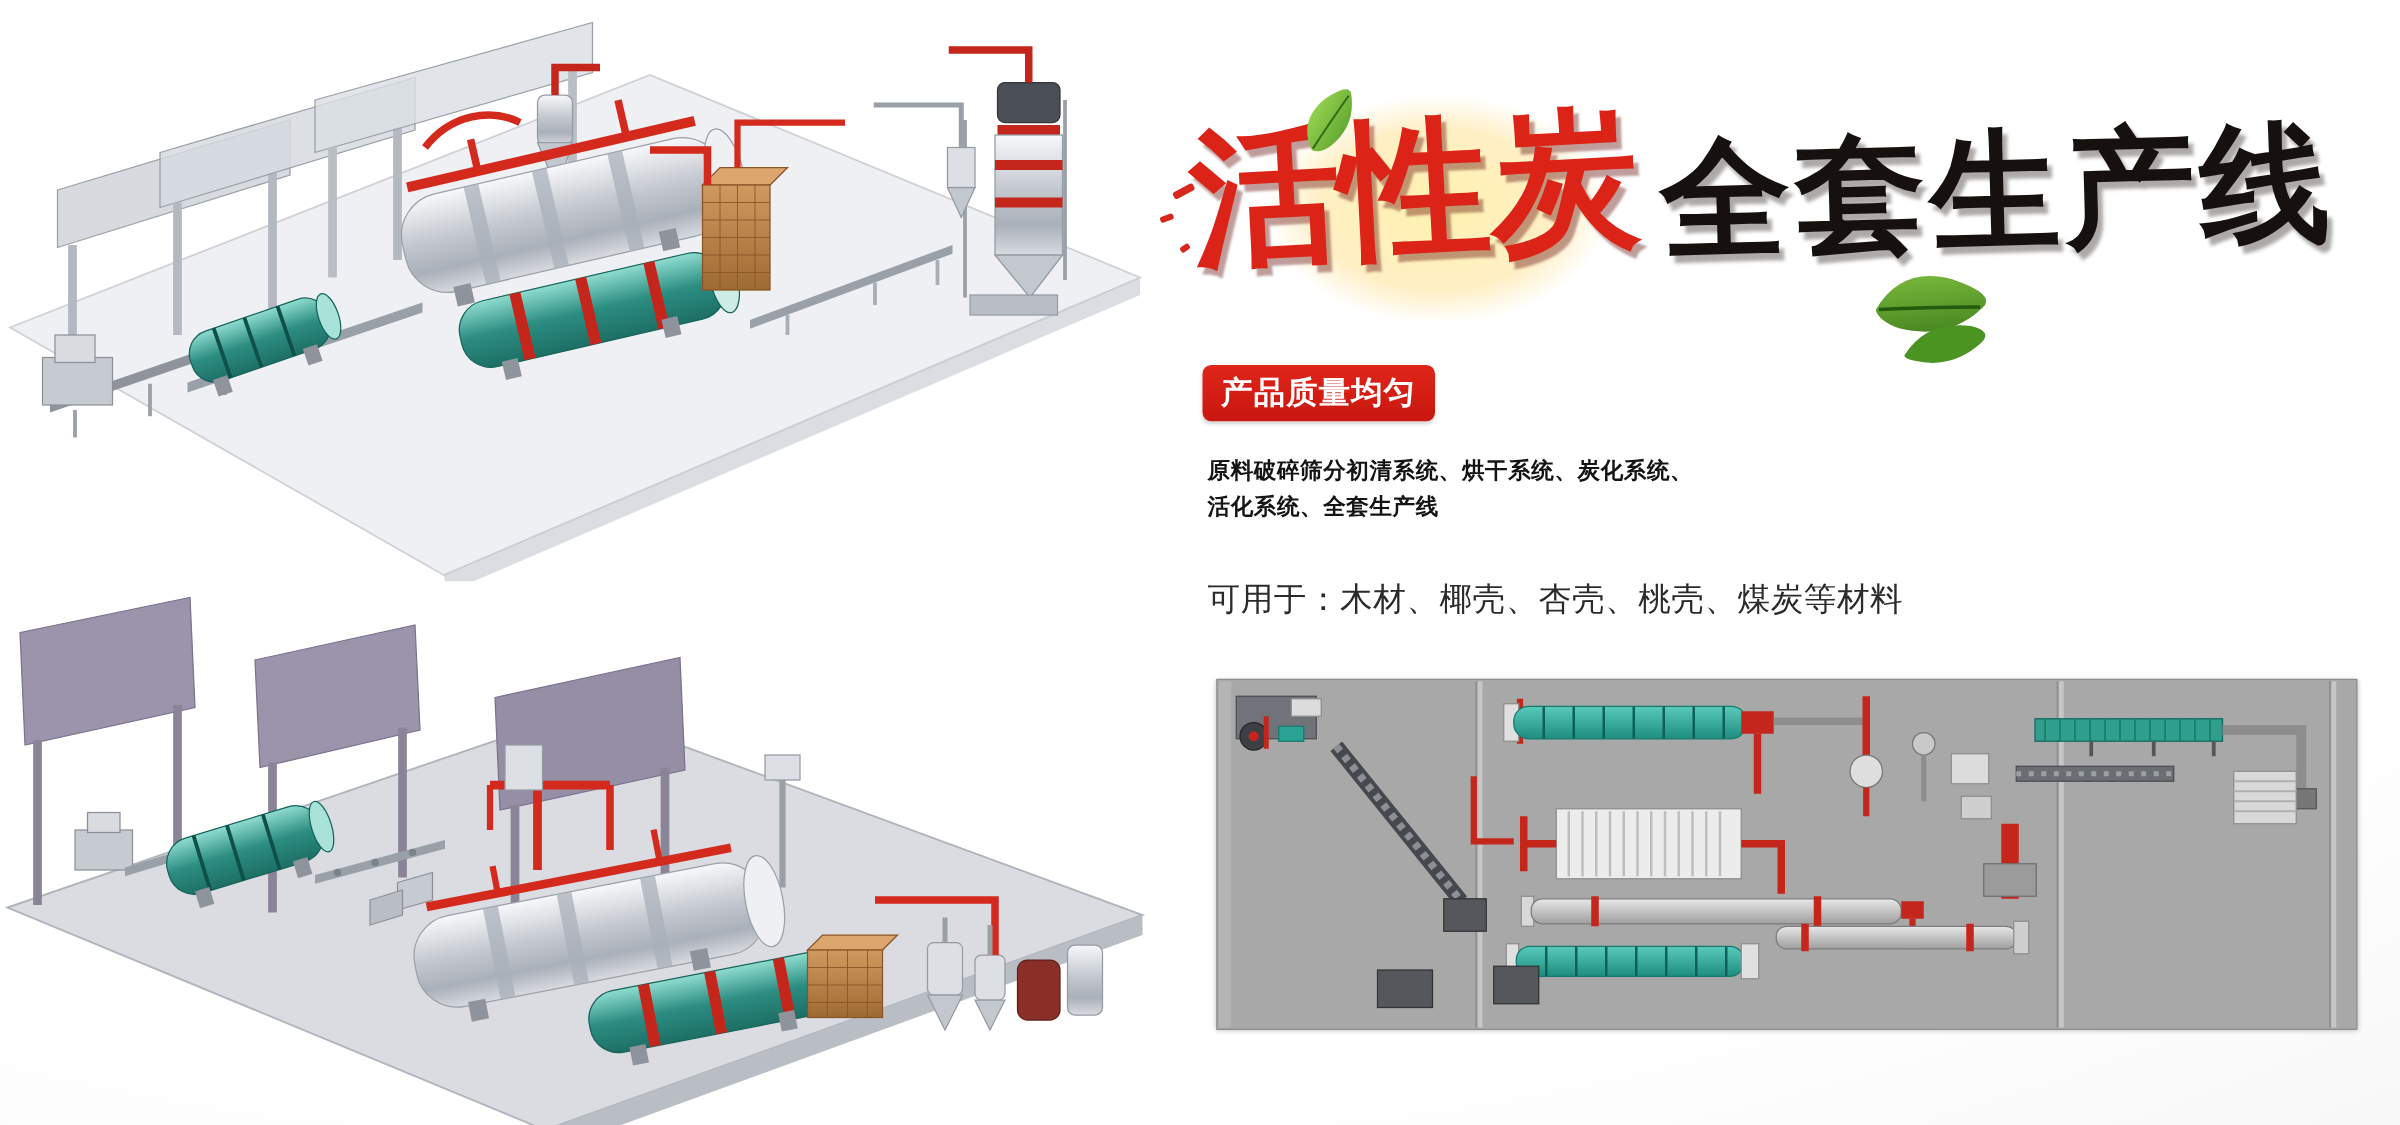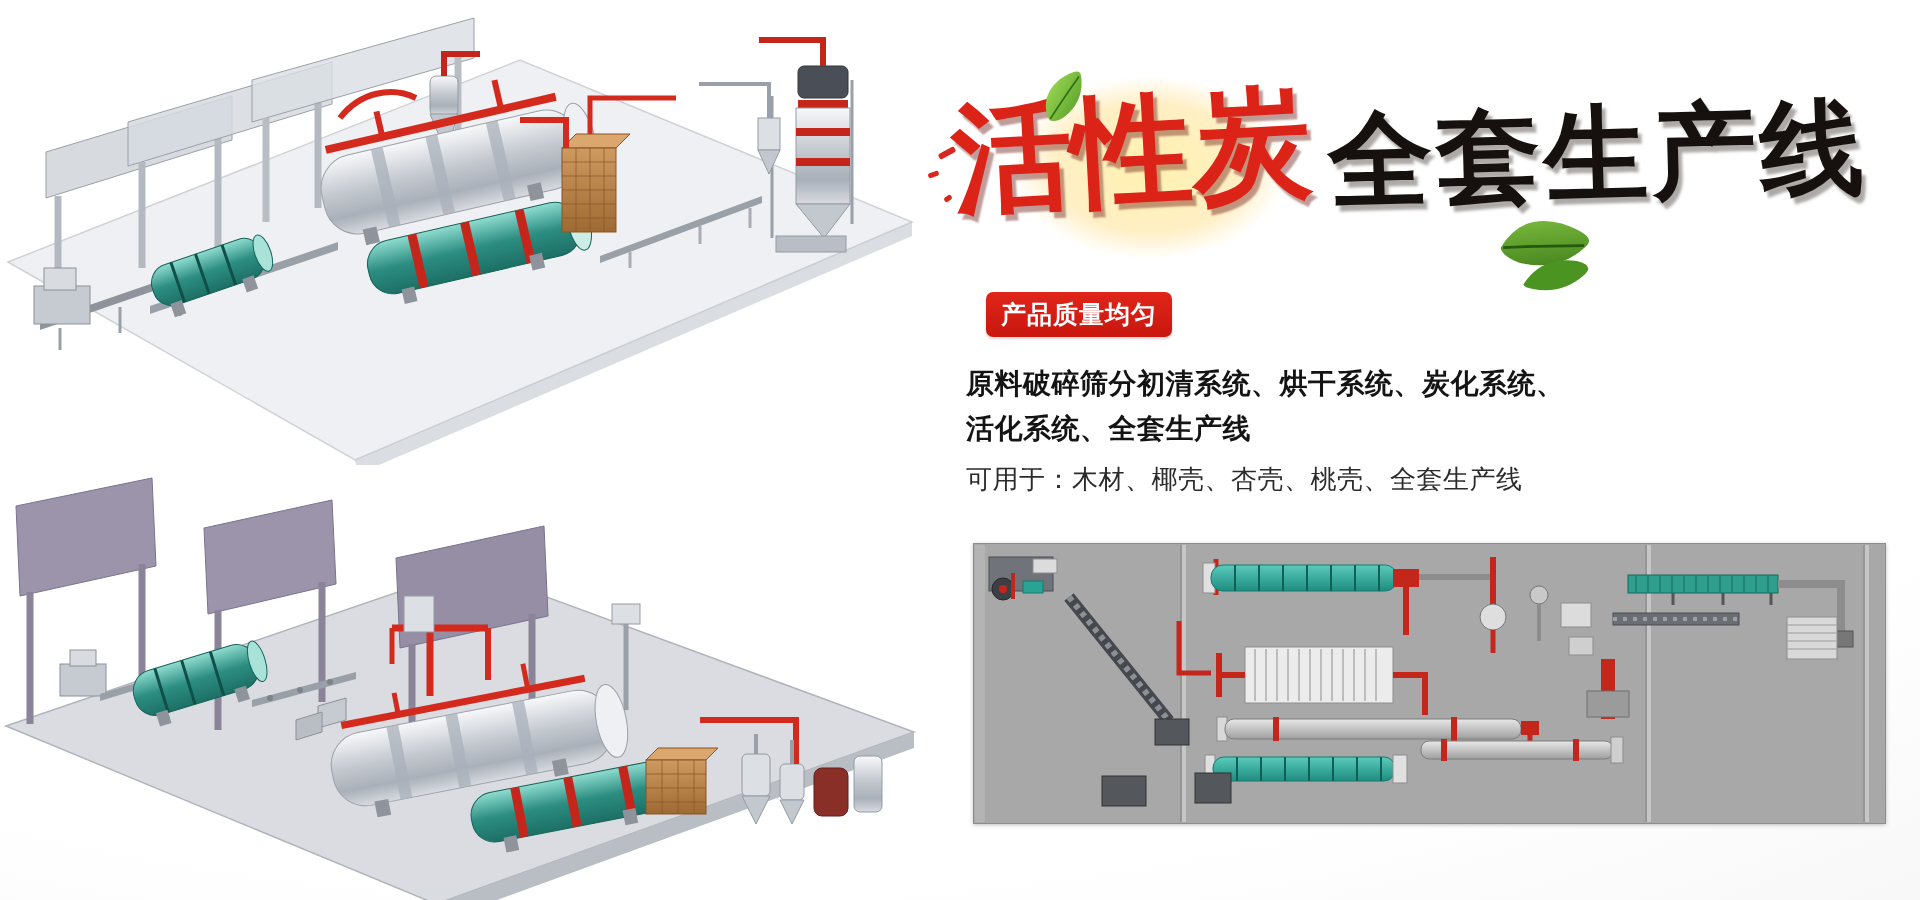--- a/index.html
+++ b/index.html
@@ -35,32 +35,32 @@
   .leaf{ position:absolute; }
   .leaf-1{ left:1038px; top:74px; width:56px; height:56px; transform:rotate(-18deg); }
   .leaf-2{ left:1502px; top:204px; width:92px; height:92px; transform:rotate(38deg); }
   .splash{ position:absolute; background:#d8271c; border-radius:2px; }
   .splash-1{ left:938px; top:150px; width:18px; height:6px; transform:rotate(-28deg); }
   .splash-2{ left:928px; top:172px; width:11px; height:5px; transform:rotate(-20deg); }
   .splash-3{ left:944px; top:196px; width:8px; height:5px; transform:rotate(-35deg); }
 
   .badges{
     position:absolute; left:962px; top:292px;
-    display:flex; gap:2px;margin-left:24px;
+    display:flex; gap:2px;
   }
   .badge{
     display:inline-block; white-space:nowrap;
     background:linear-gradient(180deg,#e0251a 0%, #c8170e 100%);
     color:#ffffff; font-size:25px; font-weight:700; letter-spacing:1px;
     padding:10px 15px; border-radius:7px; line-height:1;
     box-shadow:0 2px 3px rgba(0,0,0,0.18);
   }
   .desc{
     position:absolute; left:966px; top:362px;
-    font-size:28px; font-weight:800; color:#141414; letter-spacing:0.5px; line-height:1.6;
+    font-size:18px; font-weight:800; color:#141414; letter-spacing:0.5px; line-height:1.6;
   }
   .note{
     position:absolute; left:966px; top:462px;
     font-size:26px; font-weight:400; color:#2b2b2b; letter-spacing:0.5px;
   }
   .schematic{
     position:absolute; left:973px; top:543px; width:913px; height:281px;
     background:#a8a8a8; box-shadow:0 1px 4px rgba(0,0,0,0.25);
   }
 </style>
@@ -323,21 +323,21 @@
 
   <div class="badges">
     <span class="badge">产品质量均匀</span>
   </div>
 
   <div class="desc">
     <div>原料破碎筛分初清系统、烘干系统、炭化系统、</div>
     <div>活化系统、全套生产线</div>
   </div>
 
-  <div class="note">可用于：木材、椰壳、杏壳、桃壳、全套生产线</div>
+  <div class="note">可用于：木材、椰壳、杏壳、桃壳、煤炭等材料</div>
 
   <div class="schematic">
     <svg width="913" height="281" viewBox="0 0 913 281">
       <defs>
         <linearGradient id="gS-teal" x1="0" y1="0" x2="0" y2="1">
           <stop offset="0" stop-color="#59cabb"></stop>
             <stop offset="1" stop-color="#1e8d80"></stop>
         </linearGradient>
         <linearGradient id="gS-gray" x1="0" y1="0" x2="0" y2="1">
           <stop offset="0" stop-color="#e8e8e8"></stop>

